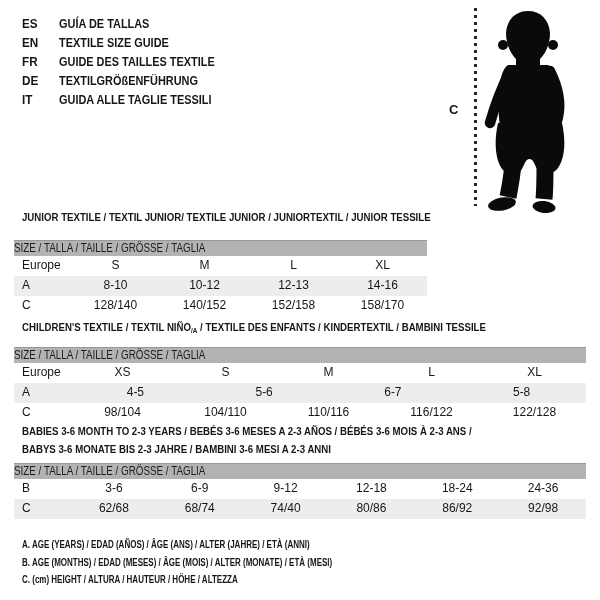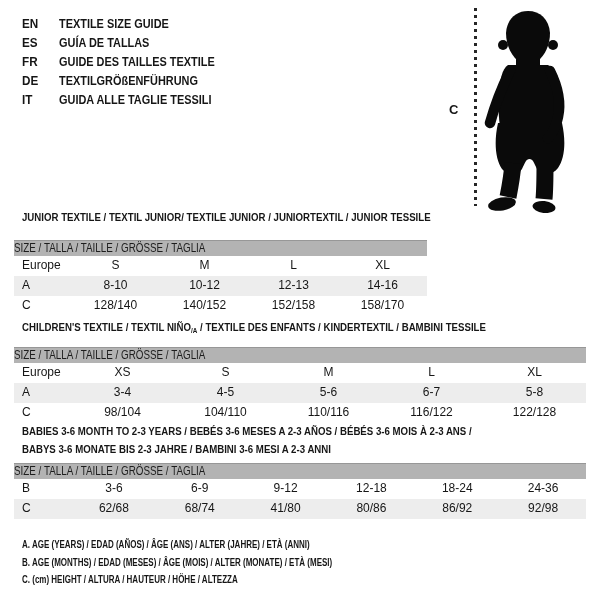--- a/index.html
+++ b/index.html
@@ -45,26 +45,26 @@
   .legend { position:absolute; left:22px; top:536px; font-weight:bold; font-size:10px; }
   .legend-line { height:17.5px; line-height:17.5px; transform:scaleX(0.8); transform-origin:left center; white-space:nowrap; }
 </style>
 </head>
 <body>
 
 <div class="page">
 
   <div class="lang-block">
     <div class="lang-row">
+      <span class="lang-code">ES</span>
+      <span class="lang-label">GUÍA DE TALLAS</span>
+    </div>
+    <div class="lang-row">
       <span class="lang-code">EN</span>
       <span class="lang-label">TEXTILE SIZE GUIDE</span>
-    </div>
-    <div class="lang-row">
-      <span class="lang-code">ES</span>
-      <span class="lang-label">GUÍA DE TALLAS</span>
     </div>
     <div class="lang-row">
       <span class="lang-code">FR</span>
       <span class="lang-label">GUIDE DES TAILLES TEXTILE</span>
     </div>
     <div class="lang-row">
       <span class="lang-code">DE</span>
       <span class="lang-label">TEXTILGRÖßENFÜHRUNG</span>
     </div>
     <div class="lang-row">
@@ -128,21 +128,20 @@
     <div class="trow">
       <div class="lbl">Europe</div>
       <div class="val">XS</div>
       <div class="val">S</div>
       <div class="val">M</div>
       <div class="val">L</div>
       <div class="val">XL</div>
     </div>
     <div class="trow shaded">
       <div class="lbl">A</div>
-      <div class="val">3-4</div>
       <div class="val">4-5</div>
       <div class="val">5-6</div>
       <div class="val">6-7</div>
       <div class="val">5-8</div>
     </div>
     <div class="trow">
       <div class="lbl">C</div>
       <div class="val">98/104</div>
       <div class="val">104/110</div>
       <div class="val">110/116</div>
@@ -165,21 +164,21 @@
       <div class="val">6-9</div>
       <div class="val">9-12</div>
       <div class="val">12-18</div>
       <div class="val">18-24</div>
       <div class="val">24-36</div>
     </div>
     <div class="trow shaded">
       <div class="lbl">C</div>
       <div class="val">62/68</div>
       <div class="val">68/74</div>
-      <div class="val">41/80</div>
+      <div class="val">74/40</div>
       <div class="val">80/86</div>
       <div class="val">86/92</div>
       <div class="val">92/98</div>
     </div>
   </div>
 
   <div class="legend">
     <div class="legend-line">A. AGE (YEARS) / EDAD (AÑOS) / ÂGE (ANS) / ALTER (JAHRE) / ETÀ (ANNI)</div>
     <div class="legend-line">B. AGE (MONTHS) / EDAD (MESES) / ÂGE (MOIS) / ALTER (MONATE) / ETÀ (MESI)</div>
     <div class="legend-line">C. (cm) HEIGHT / ALTURA / HAUTEUR / HÖHE / ALTEZZA</div>

